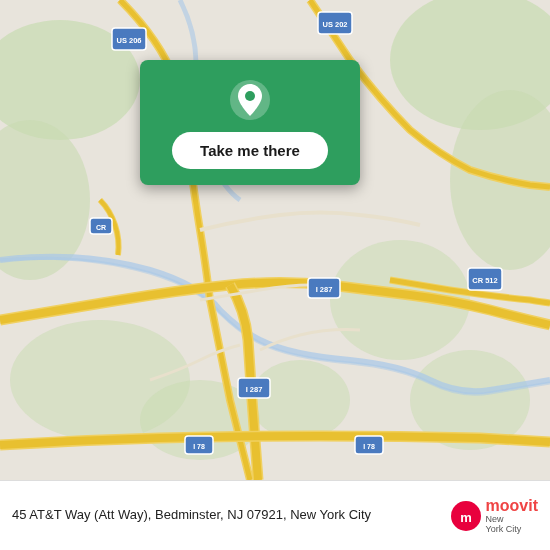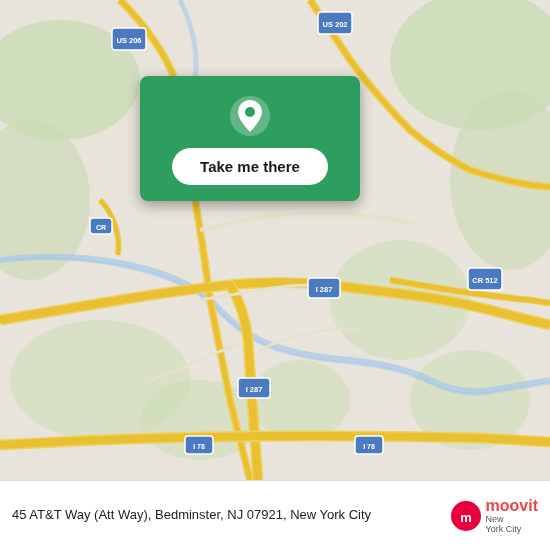--- a/index.html
+++ b/index.html
@@ -23,21 +23,21 @@
     .map-svg {
       width: 100%;
       height: 100%;
       position: absolute;
       top: 0; left: 0;
     }
 
     
     .location-card {
       position: absolute;
-      top: 76px;
+      top: 60px;
       left: 140px;
       width: 220px;
       background: #2e9e5e;
       border-radius: 8px;
       display: flex;
       flex-direction: column;
       align-items: center;
       padding: 18px 16px 16px;
       box-shadow: 0 4px 14px rgba(0,0,0,0.35);
     }

